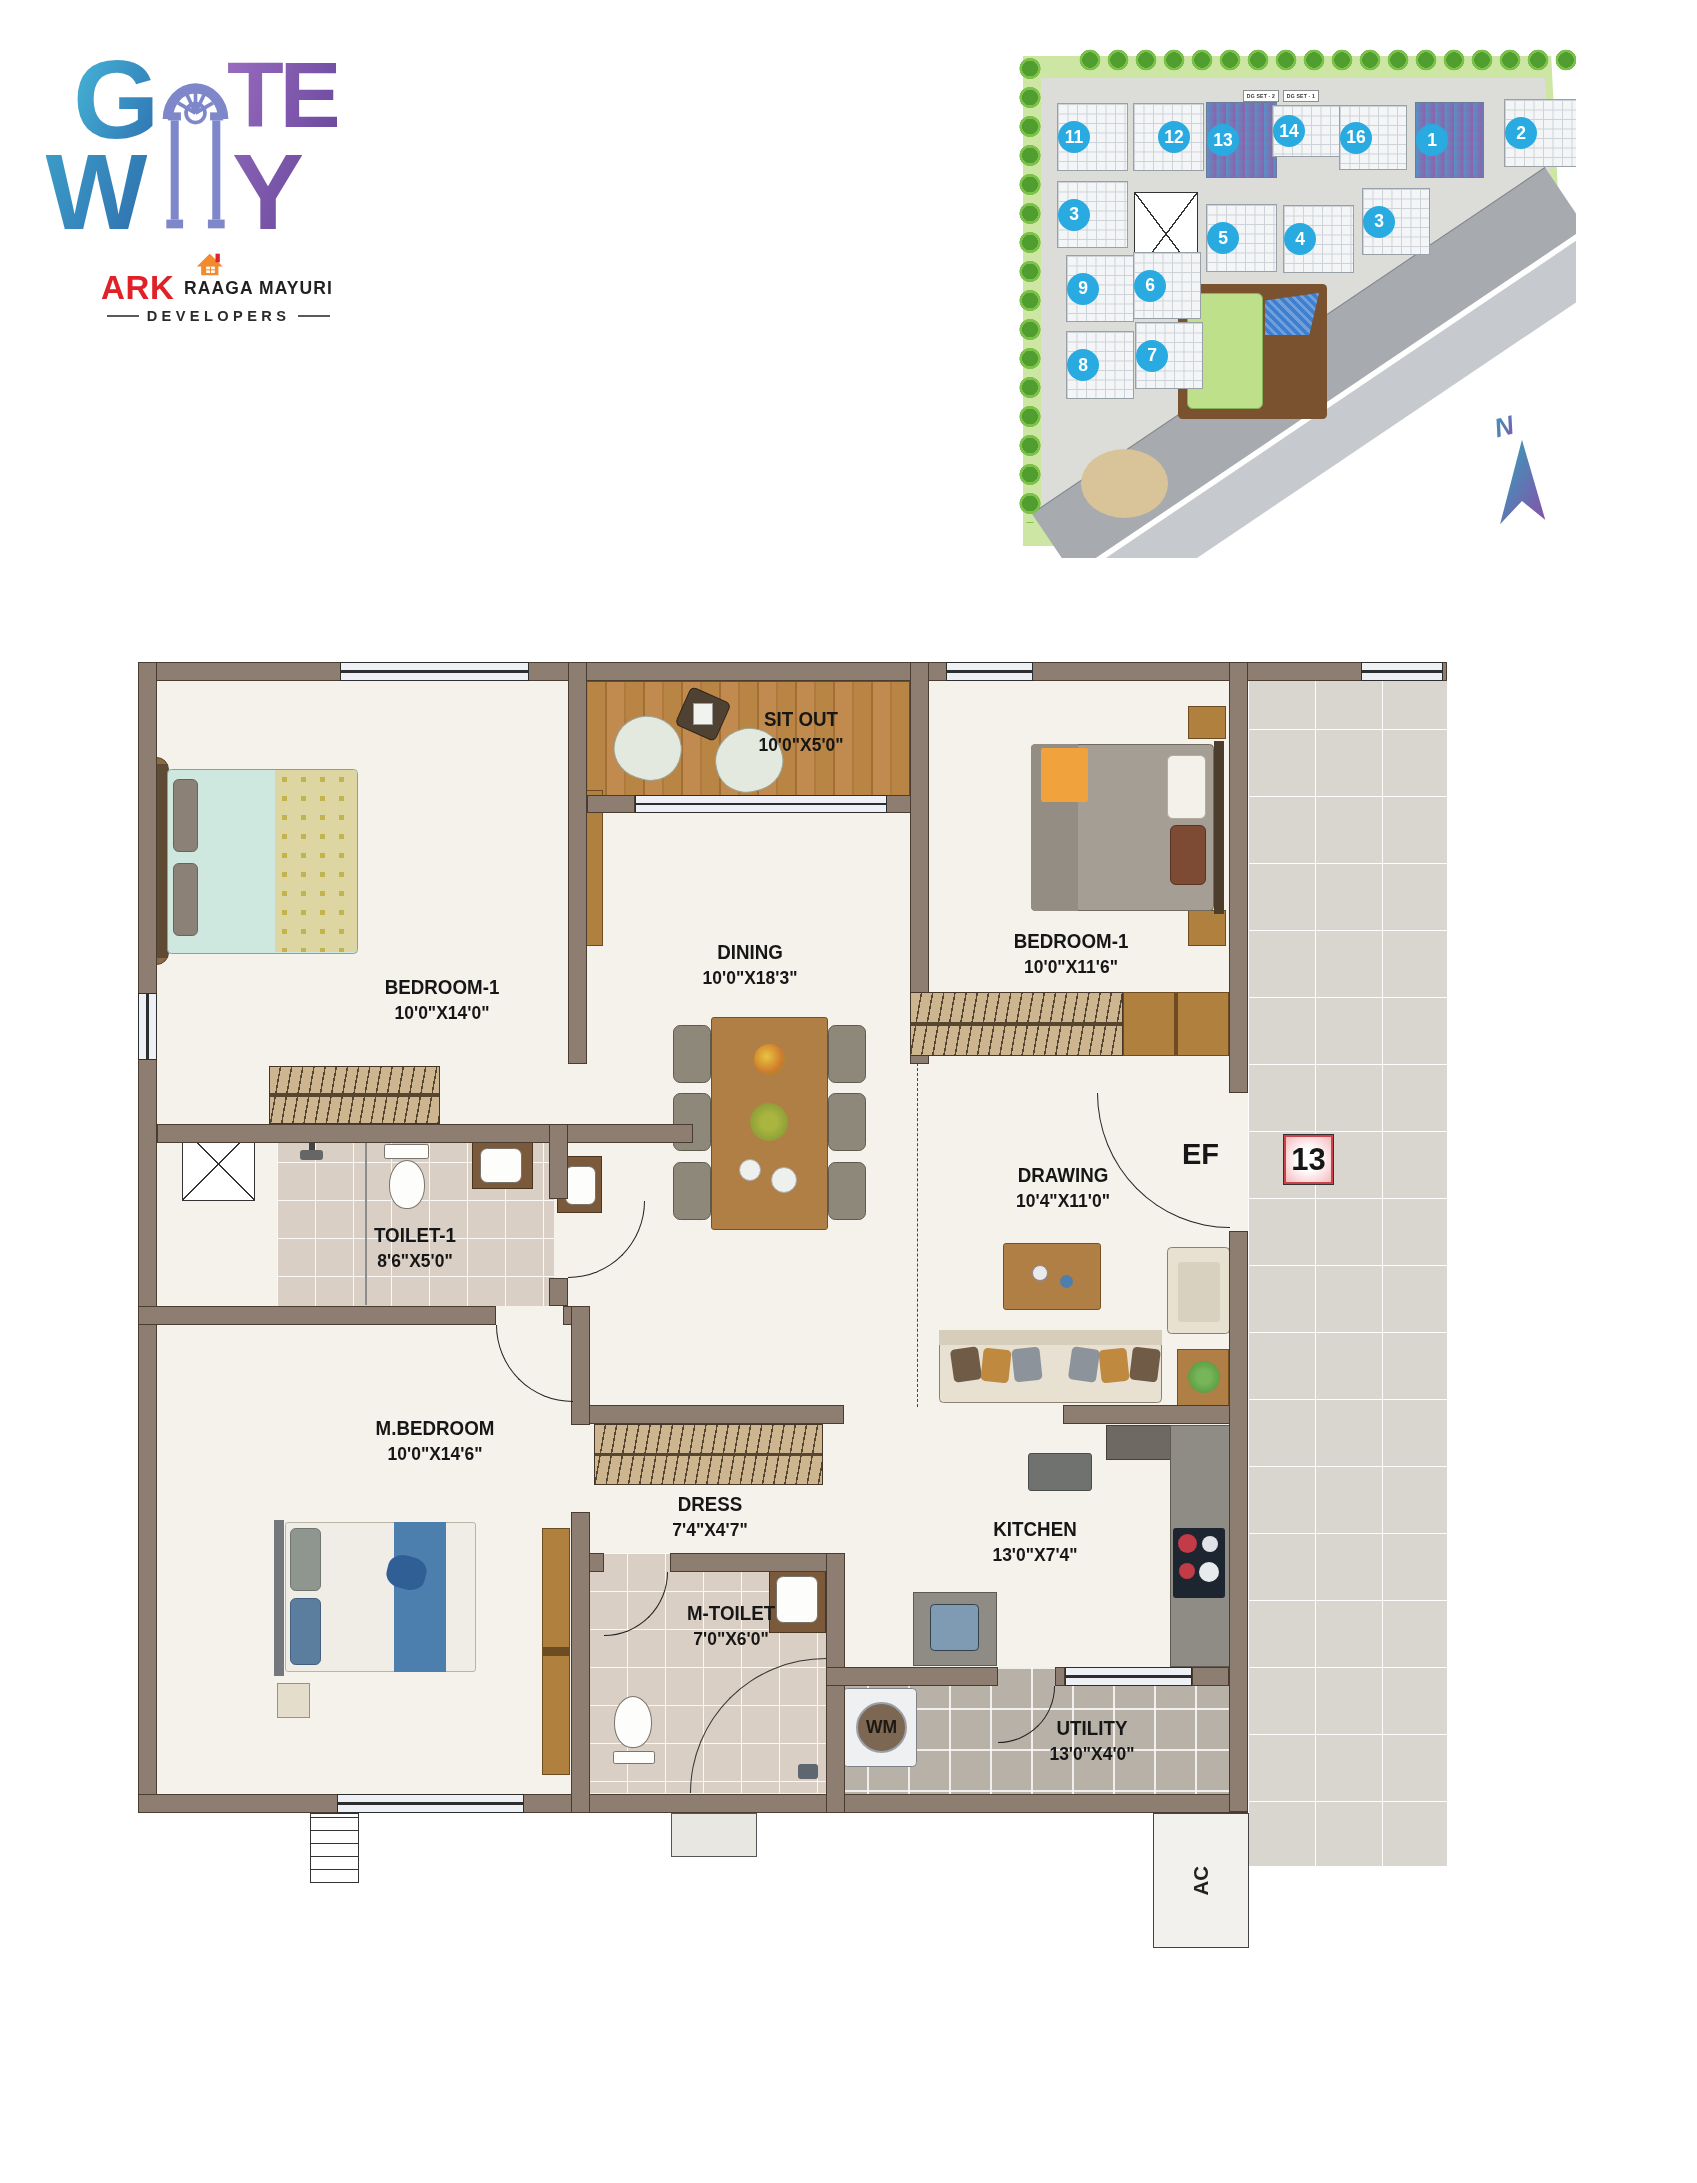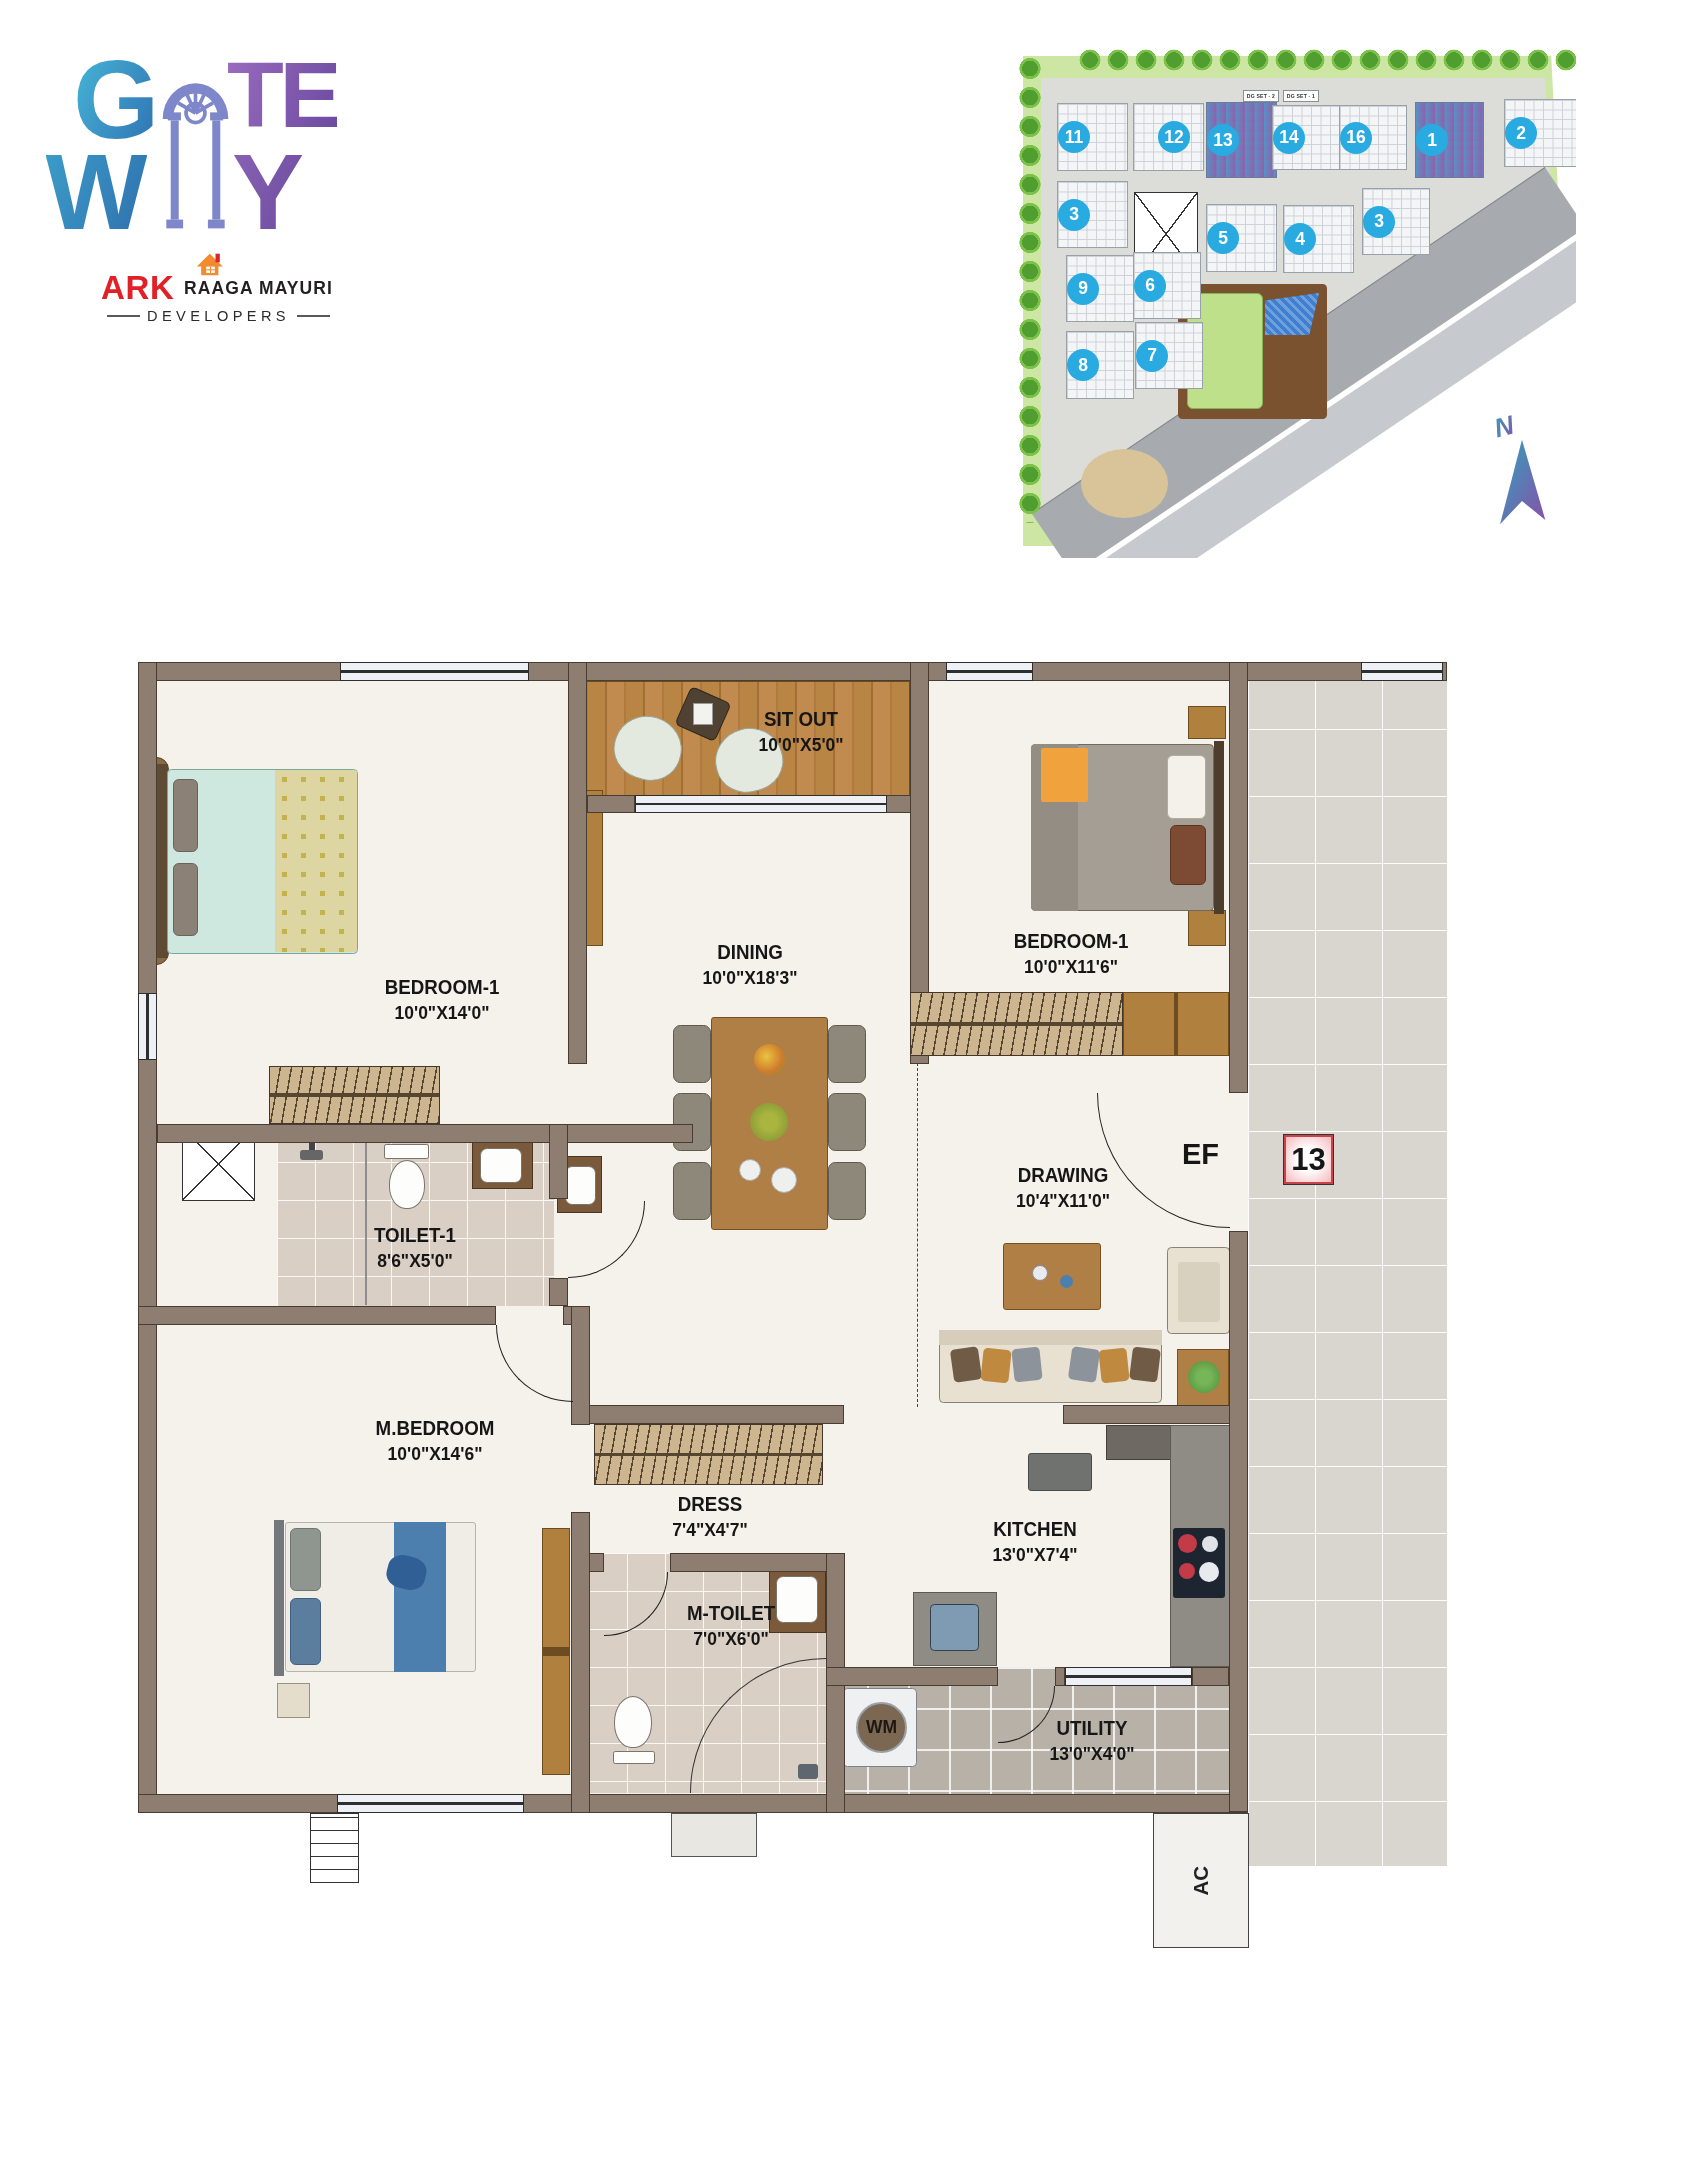--- a/index.html
+++ b/index.html
@@ -96,21 +96,21 @@
     <svg class="abs" style="left:150px; top:213px;" width="33" height="28" viewBox="0 0 46 38">
       <polygon points="4,24 22,6 40,24 34,24 34,36 10,36 10,24" fill="#f28a2e"></polygon>
       <rect x="30" y="6" width="6" height="12" fill="#d9252b"></rect>
       <rect x="17" y="24" width="12" height="9" fill="#fff"></rect>
       <line x1="17" y1="28.5" x2="29" y2="28.5" stroke="#f28a2e" stroke-width="1.5"></line>
       <line x1="23" y1="24" x2="23" y2="33" stroke="#f28a2e" stroke-width="1.5"></line>
     </svg>
     <div class="abs" style="left:140px; top:242px; font-size:17.5px; font-weight:bold; color:#231f20; letter-spacing:1.1px;">RAAGA MAYURI</div>
     <div class="abs" style="left:63px; top:272px; width:223px; display:flex; align-items:center; gap:7.3px;">
       <div style="flex:1; height:1.5px; background:#58595b;"></div>
-      <div style="font-size:14.6px; font-weight:normal; color:#2b2b2b; letter-spacing:4.4px;">DEVELOPERS</div>
+      <div style="font-size:14.6px; font-weight:bold; color:#2b2b2b; letter-spacing:4.4px;">DEVELOPERS</div>
       <div style="flex:1; height:1.5px; background:#58595b;"></div>
     </div>
   </div>
 
   <div id="siteplan">
     <div class="abs" style="left:11px; top:18px; width:539px; height:495px; background:#cde6a3; clip-path:polygon(0 0,98% 0,99.5% 33%,11% 99%,0 99%);"></div>
     <div class="abs" style="left:29px; top:40px; width:517px; height:455px; background:#dcddd8; clip-path:polygon(0 0,97.5% 0,99% 31%,10% 98%,0 98%);"></div>
 
     <div class="abs" style="left:40px; top:469px; width:619px; height:73px; background:#a7abaf; border-top:1.5px solid #83878b; transform:rotate(-34deg); transform-origin:left center;"></div>
     <div class="abs" style="left:69px; top:542px; width:640px; height:51px; background:#c6c9cd; transform:rotate(-34deg); transform-origin:left center;"></div>
@@ -129,21 +129,21 @@
 
     <div class="blk" style="left:32px;  top:65px;  width:71px; height:68px;">
         <div class="num">11</div>
       </div>
     <div class="blk" style="left:108px; top:65px;  width:71px; height:68px;padding-left:24px;">
         <div class="num">12</div>
       </div>
     <div class="blk hl" style="left:181px; top:64px; width:71px; height:76px;">
         <div class="num">13</div>
       </div>
-    <div class="blk" style="left:247px; top:67px;  width:68px; height:65px;">
+    <div class="blk" style="left:247px; top:67px;  width:68px; height:52px;">
         <div class="num">14</div>
       </div>
     <div class="blk" style="left:314px; top:67px;  width:68px; height:65px;">
         <div class="num">16</div>
       </div>
     <div class="blk hl" style="left:390px; top:64px; width:69px; height:76px;">
         <div class="num">1</div>
       </div>
     <div class="blk" style="left:479px; top:61px;  width:76px; height:68px;">
         <div class="num">2</div>

